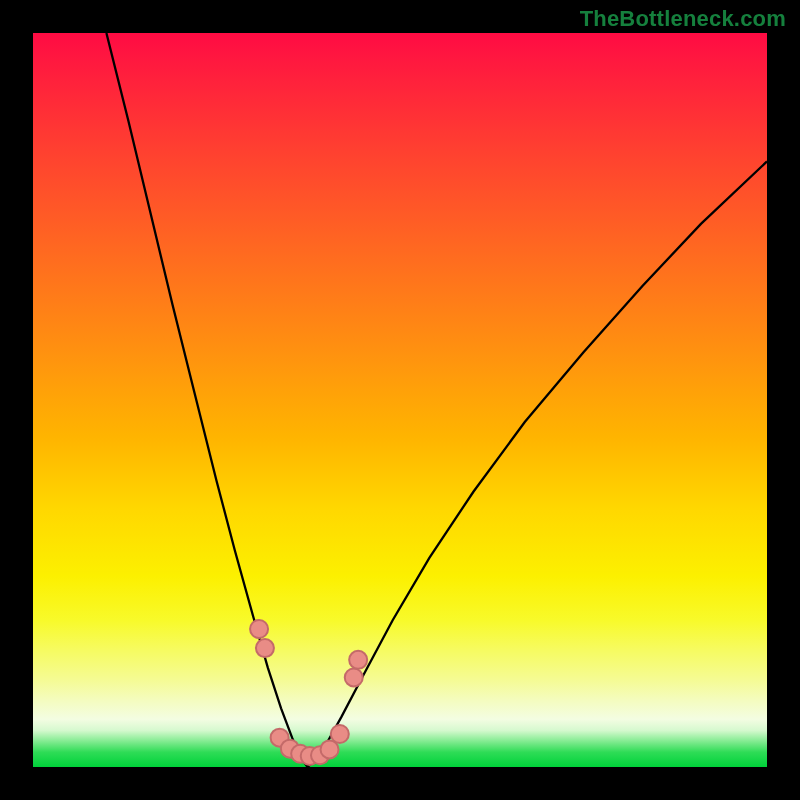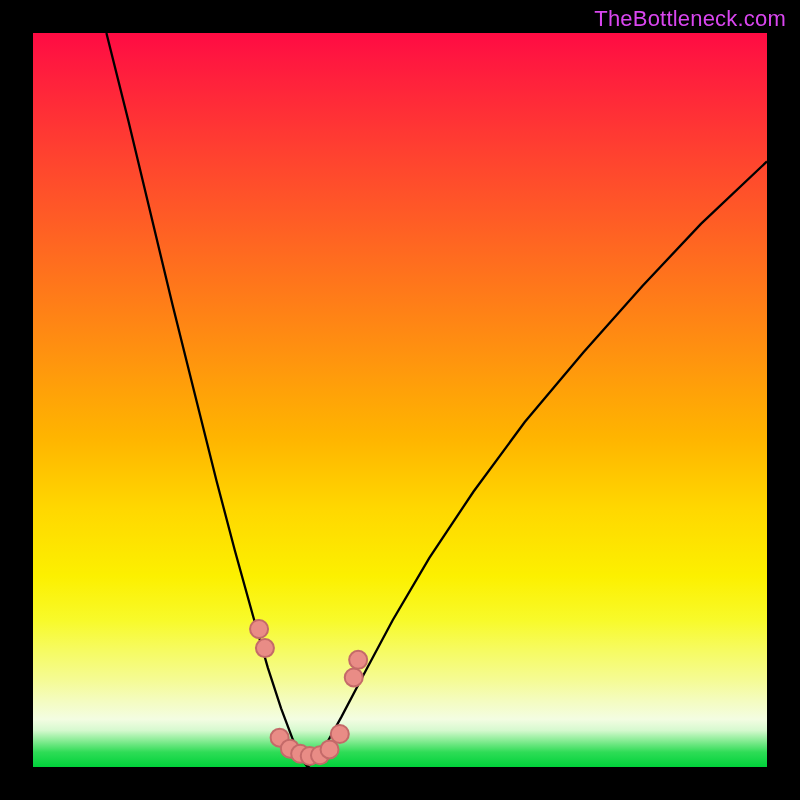--- a/index.html
+++ b/index.html
@@ -8,23 +8,23 @@
     height: 800px;
     background: #000;
     position: relative;
     overflow: hidden;
     font-family: Arial, Helvetica, sans-serif;
   }
   .watermark {
     position: absolute;
     top: 6px;
     right: 14px;
-    color: #d946ef;
+    color: #15803d;
     font-size: 22px;
-    font-weight: 400;
+    font-weight: 700;
     z-index: 10;
     letter-spacing: 0.2px;
   }
   .plot-area {
     position: absolute;
     left: 33px;
     top: 33px;
     width: 734px;
     height: 734px;
     overflow: hidden;

